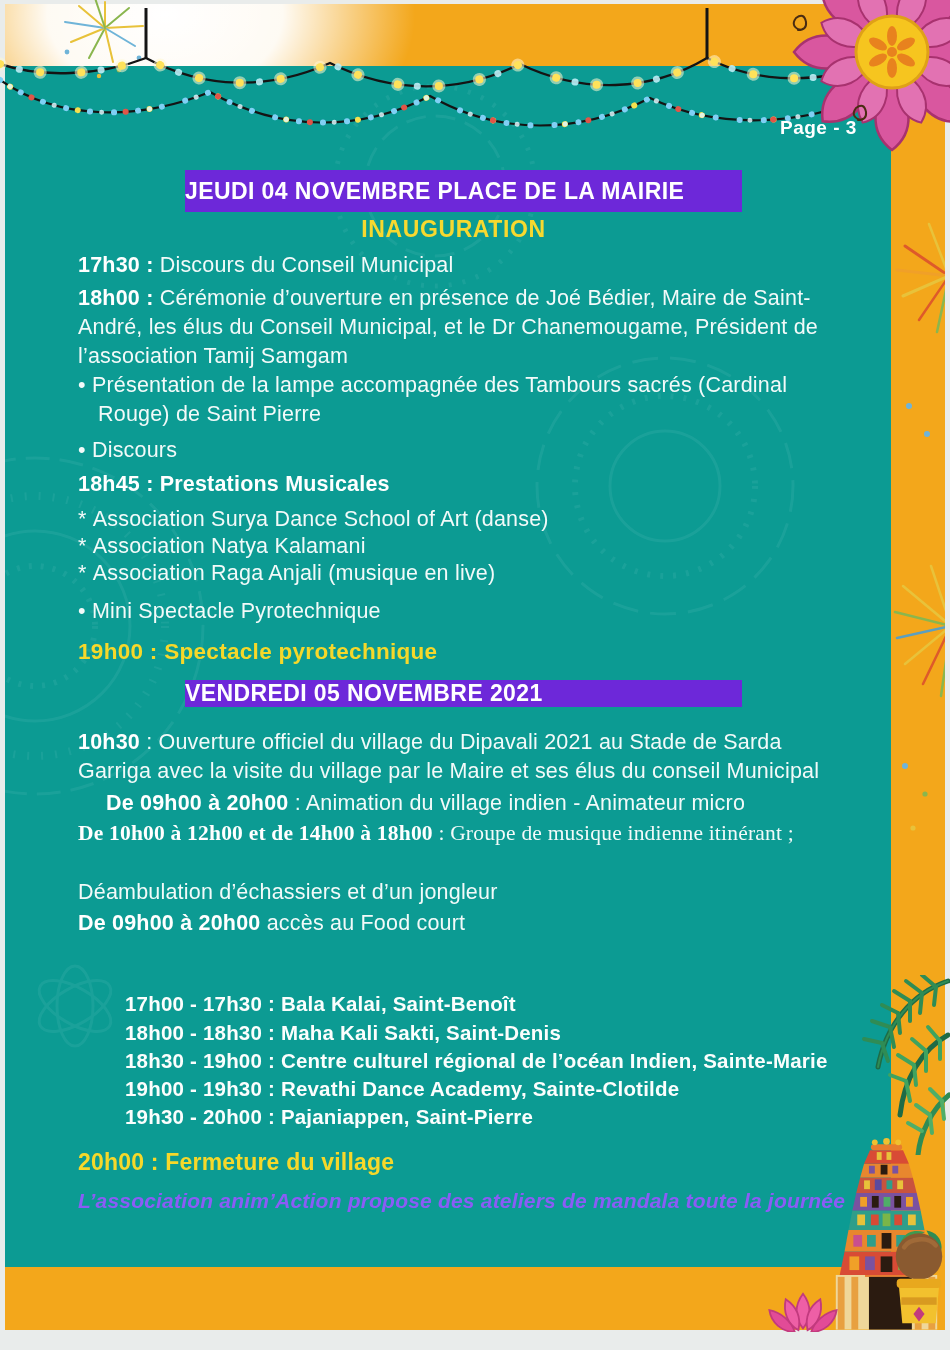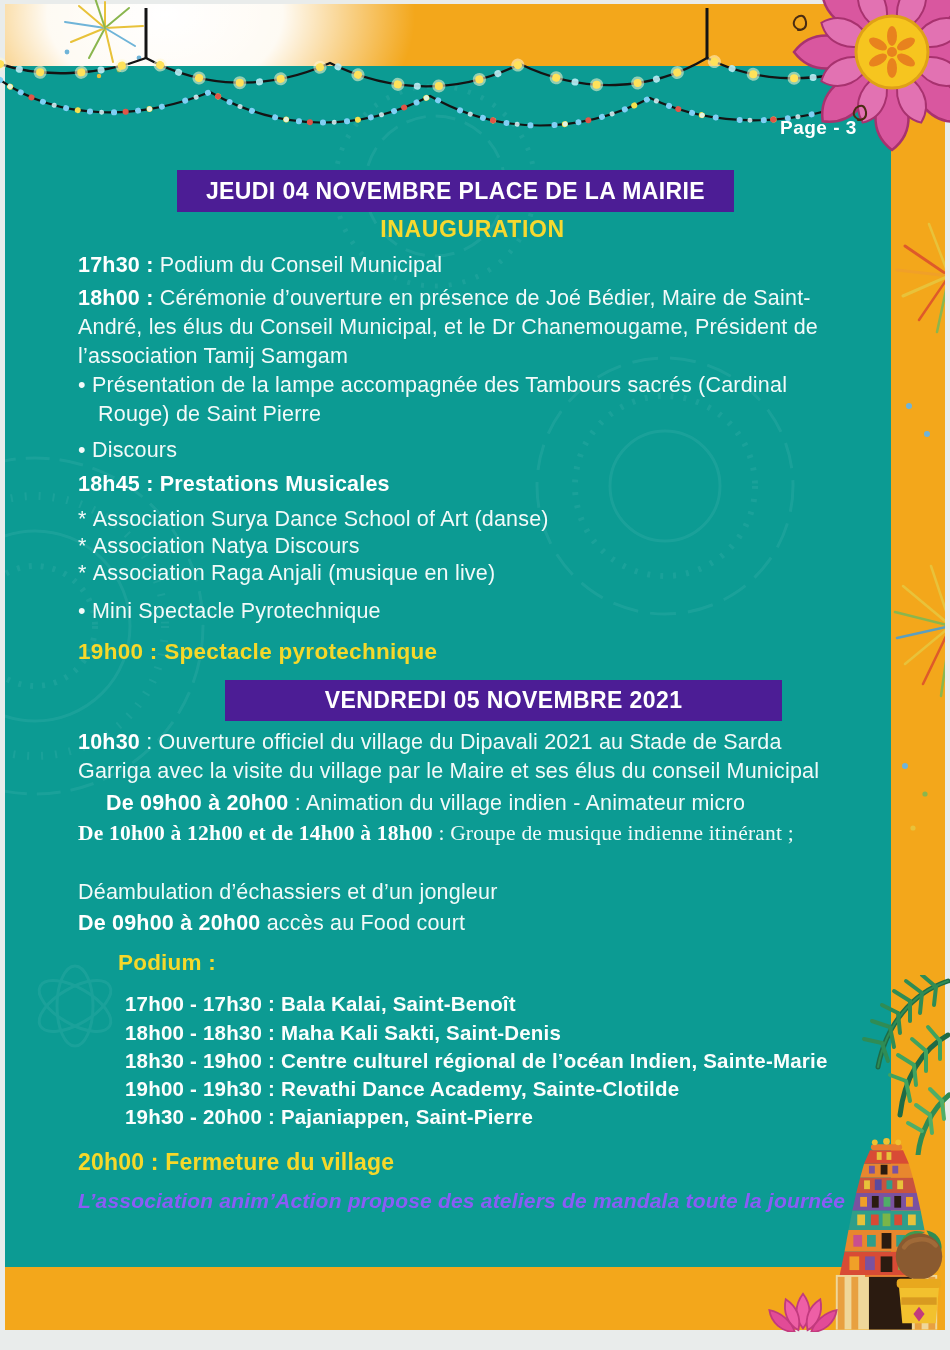--- a/index.html
+++ b/index.html
@@ -19,29 +19,29 @@
   }
   .teal-panel{
     position:absolute;left:5px;top:66px;width:886px;height:1201px;
     background:#0c9b93;overflow:hidden;
   }
   .page-label{
     position:absolute;left:780px;top:117px;width:120px;
     color:#ffffff;font-weight:bold;font-size:19px;letter-spacing:.5px;
   }
   .banner{
-    position:absolute;left:177px;width:557px;
-    background:#4c1d95;color:#ffffff;
-    display:flex;align-items:center;justify-content:center;
+    position:absolute;left:185px;width:557px;
+    background:#6d28d9;color:#ffffff;
+    display:flex;align-items:center;justify-content:flex-start;
     font-weight:bold;font-size:23px;letter-spacing:.4px;
   }
   .banner1{top:170px;height:42px;}
-  .banner2{top:680px;height:41px;margin-left:48px;}
+  .banner2{top:680px;height:27px;}
   .subtitle{
-    position:absolute;left:194px;top:216px;width:557px;text-align:center;
+    position:absolute;left:175px;top:216px;width:557px;text-align:center;
     color:#f7d92f;font-weight:bold;font-size:23px;letter-spacing:.6px;
   }
   .tblock{
     position:absolute;left:78px;width:758px;
     color:#f2faf9;font-size:21.5px;line-height:29px;letter-spacing:.2px;
   }
   .tblock b{color:#ffffff;font-weight:bold;}
   .hang{padding-left:20px;text-indent:-20px;}
   .yellow-line{color:#f6d82a;font-weight:bold;font-size:22.5px;letter-spacing:.3px;}
   .podium-title{left:118px;color:#f6d82a;font-weight:bold;font-size:22.5px;}
@@ -303,21 +303,21 @@
 
   <div class="page-label">Page - 3</div>
 
   <div class="banner banner1">
     <span>JEUDI 04 NOVEMBRE PLACE DE LA MAIRIE</span>
   </div>
 
   <div class="subtitle">INAUGURATION</div>
 
   <div class="tblock" style="top:251px;">
-    <b>17h30 :</b><span> Podium du Conseil Municipal</span>
+    <b>17h30 :</b><span> Discours du Conseil Municipal</span>
   </div>
 
   <div class="tblock" style="top:284px;">
     <b>18h00 :</b><span> Cérémonie d’ouverture en présence de Joé Bédier, Maire de Saint-André, les élus du Conseil Municipal, et le Dr Chanemougame, Président de l’association Tamij Samgam</span>
   </div>
 
   <div class="tblock hang" style="top:371px;">
     <span>•</span>&nbsp;<span>Présentation de la lampe accompagnée des Tambours sacrés (Cardinal Rouge) de Saint Pierre</span>
   </div>
 
@@ -326,21 +326,21 @@
   </div>
 
   <div class="tblock" style="top:470px;">
     <b>18h45 : Prestations Musicales</b>
   </div>
 
   <div class="tblock hang" style="top:505px;">
     <span>*</span>&nbsp;<span>Association Surya Dance School of Art  (danse)</span>
   </div>
   <div class="tblock hang" style="top:532px;">
-    <span>*</span>&nbsp;<span>Association Natya Discours</span>
+    <span>*</span>&nbsp;<span>Association Natya Kalamani</span>
   </div>
   <div class="tblock hang" style="top:559px;">
     <span>*</span>&nbsp;<span>Association Raga Anjali  (musique en live)</span>
   </div>
 
   <div class="tblock hang" style="top:597px;">
     <span>•</span>&nbsp;<span>Mini Spectacle Pyrotechnique</span>
   </div>
 
   <div class="tblock yellow-line" style="top:637px;">19h00 : Spectacle pyrotechnique</div>
@@ -360,21 +360,20 @@
   <div class="tblock" style="top:819px;font-family:Liberation Serif, serif;">
     <b>De 10h00 à 12h00 et de 14h00 à 18h00</b><span> : Groupe de musique indienne itinérant ;</span>
   </div>
 
   <div class="tblock" style="top:878px;">Déambulation d’échassiers et d’un jongleur</div>
 
   <div class="tblock" style="top:909px;">
     <b>De 09h00 à 20h00</b><span> accès au Food court</span>
   </div>
 
-  <div class="tblock podium-title" style="top:948px;">Podium :</div>
 
   <div class="tblock podium-item" style="top:989px;">17h00 - 17h30 : Bala Kalai, Saint-Benoît</div>
   <div class="tblock podium-item" style="top:1018px;">18h00 - 18h30 : Maha Kali Sakti, Saint-Denis</div>
   <div class="tblock podium-item" style="top:1046px;">18h30 - 19h00 : Centre culturel régional de l’océan Indien, Sainte-Marie</div>
   <div class="tblock podium-item" style="top:1074px;">19h00 - 19h30 : Revathi Dance Academy, Sainte-Clotilde</div>
   <div class="tblock podium-item" style="top:1102px;">19h30 - 20h00 : Pajaniappen, Saint-Pierre</div>
 
   <div class="tblock closing" style="top:1148px;">20h00 : Fermeture du village</div>
 
   <div class="tblock note" style="top:1186px;">L’association anim’Action propose des ateliers de mandala toute la journée</div>

